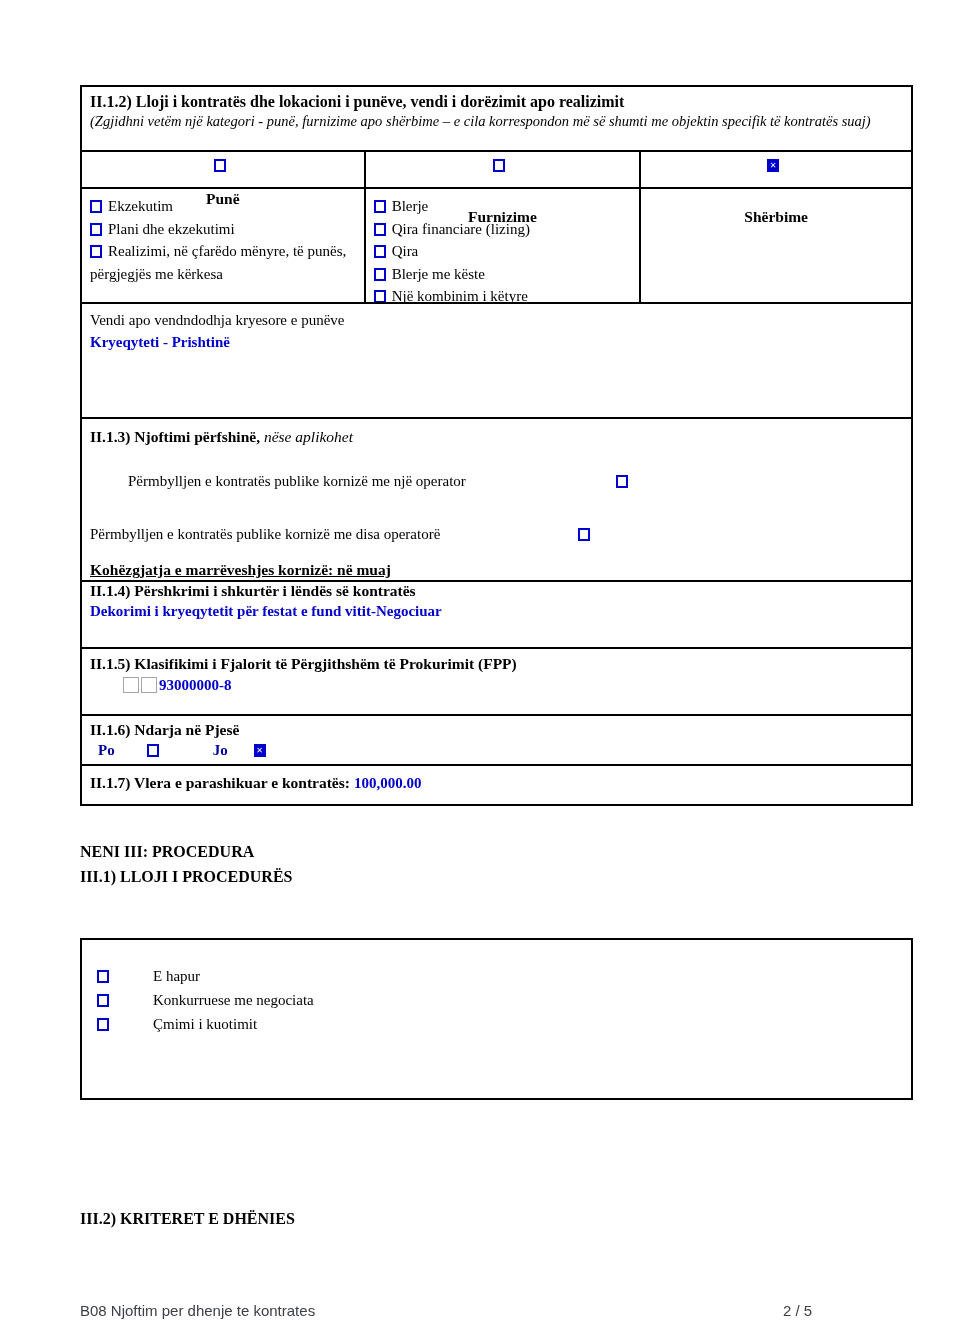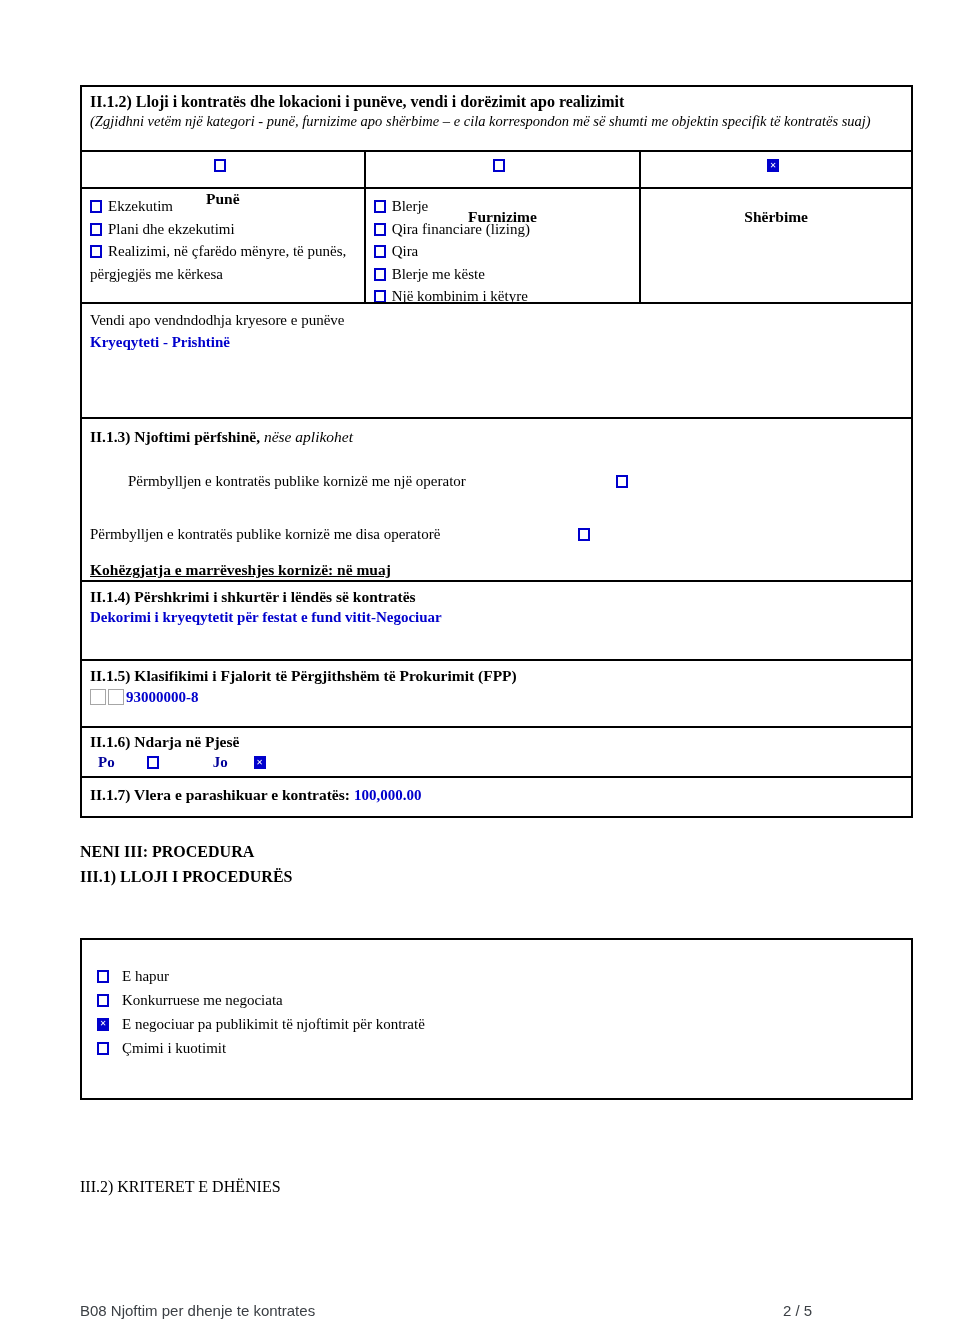--- a/index.html
+++ b/index.html
@@ -45,41 +45,41 @@
   .vendi-value{font-size:15px; font-weight:bold; color:var(--blue); line-height:22px;}
   .r-113{height:163px; padding:8px 8px 0 8px;}
   .t113{font-size:15.5px; line-height:20px;}
   .t113 .b{font-weight:bold;}
   .t113 .i{font-style:italic;}
   .fr-line{display:flex; align-items:center; font-size:15px;}
   .fr-line .lbl{width:488px;}
   .fr1{margin-top:26px;margin-left:38px;}
   .fr2{margin-top:36px;}
   .dur{margin-top:18px; font-weight:bold; font-size:15.5px; text-decoration:underline;}
-  .r-114{height:79px; padding:6px 8px;}
+  .r-114{height:67px; padding:0 8px;}
   .r-114 .val{color:var(--blue); font-weight:bold; font-size:15px; margin-top:3px;}
   .r-115{height:67px; padding:6px 8px;}
   .gbox{display:inline-block; width:16px; height:16px; border:1px solid var(--graybox); background:#fff; vertical-align:-3px; margin-right:2px;}
-  .fpp-line{margin-top:4px; font-size:15px;}
+  .fpp-line{margin-top:4px; font-size:15px;margin-left:33px;}
   .fpp-val{color:var(--blue); font-weight:bold;}
   .r-116{height:50px; padding:5px 8px;}
   .pojo{display:flex; align-items:center; margin-top:3px; font-size:15px; font-weight:bold; color:#000099;}
   .pojo .cb{margin:0;}
   .pojo .yes-l{margin-right:32px; margin-left:8px;}
   .pojo .no-l{margin:0 26px 0 54px;}
   .r-117{height:40px; padding:8px 8px;}
   .inline-title{font-weight:bold; font-size:15.5px;}
   .inline-val{color:var(--blue); font-weight:bold; font-size:15px;}
   
   .h-neni{position:absolute; left:80px; top:843px; font-weight:bold; font-size:16px;}
   .h-iii1{position:absolute; left:80px; top:868px; font-weight:bold; font-size:16px;}
   .proc-box{position:absolute; left:80px; top:938px; width:833px; height:162px; border:2px solid #000; padding:24px 0 0 15px;}
-  .proc-item{display:flex; align-items:center; font-size:15px; height:24px;}
+  .proc-item{display:flex; align-items:center; font-size:15px; height:24px;gap:31px;}
   .proc-item .cb{margin-right:13px;}
-  .h-iii2{position:absolute; left:80px; top:1178px; font-weight:normal; font-size:16px;}
+  .h-iii2{position:absolute; left:80px; top:1210px; font-weight:bold; font-size:16px;}
   
   .footer-left{position:absolute; left:80px; top:1302px; font-family:"Liberation Sans",sans-serif; font-size:15px; color:var(--footer);}
   .footer-right{position:absolute; left:783px; top:1302px; font-family:"Liberation Sans",sans-serif; font-size:15px; color:var(--footer);}
 </style>
 </head>
 <body>
 
 <div class="page">
 
   <div class="tbl">
@@ -174,24 +174,20 @@
   <div class="proc-box">
     <div class="proc-item">
         <span class="cb"></span>
         <span>E hapur</span>
       </div>
     <div class="proc-item">
         <span class="cb"></span>
         <span>Konkurruese me negociata</span>
       </div>
     <div class="proc-item">
-        <span class="cb on"></span>
-        <span>E negociuar pa publikimit të njoftimit për kontratë</span>
-      </div>
-    <div class="proc-item">
         <span class="cb"></span>
         <span>Çmimi i kuotimit</span>
       </div>
   </div>
 
   <div class="h-iii2">III.2) KRITERET E DHËNIES</div>
 
   <div class="footer-left">B08  Njoftim per dhenje te kontrates</div>
   <div class="footer-right">2 / 5</div>
 

